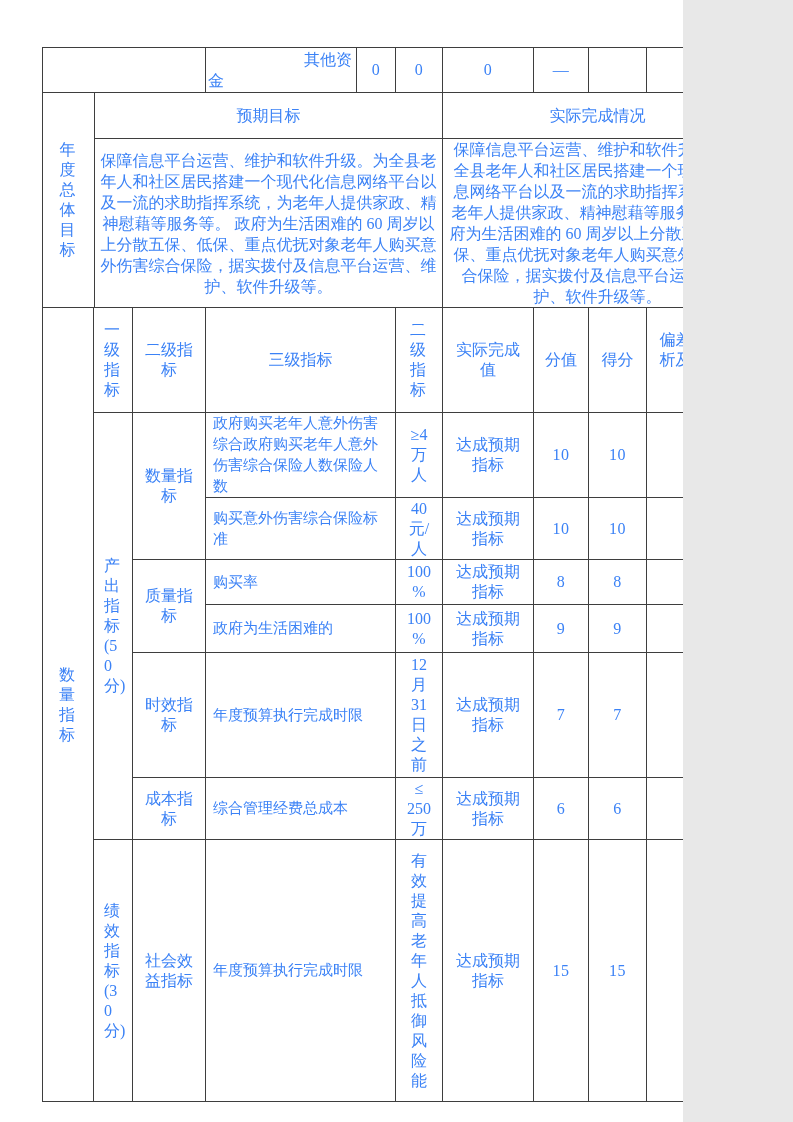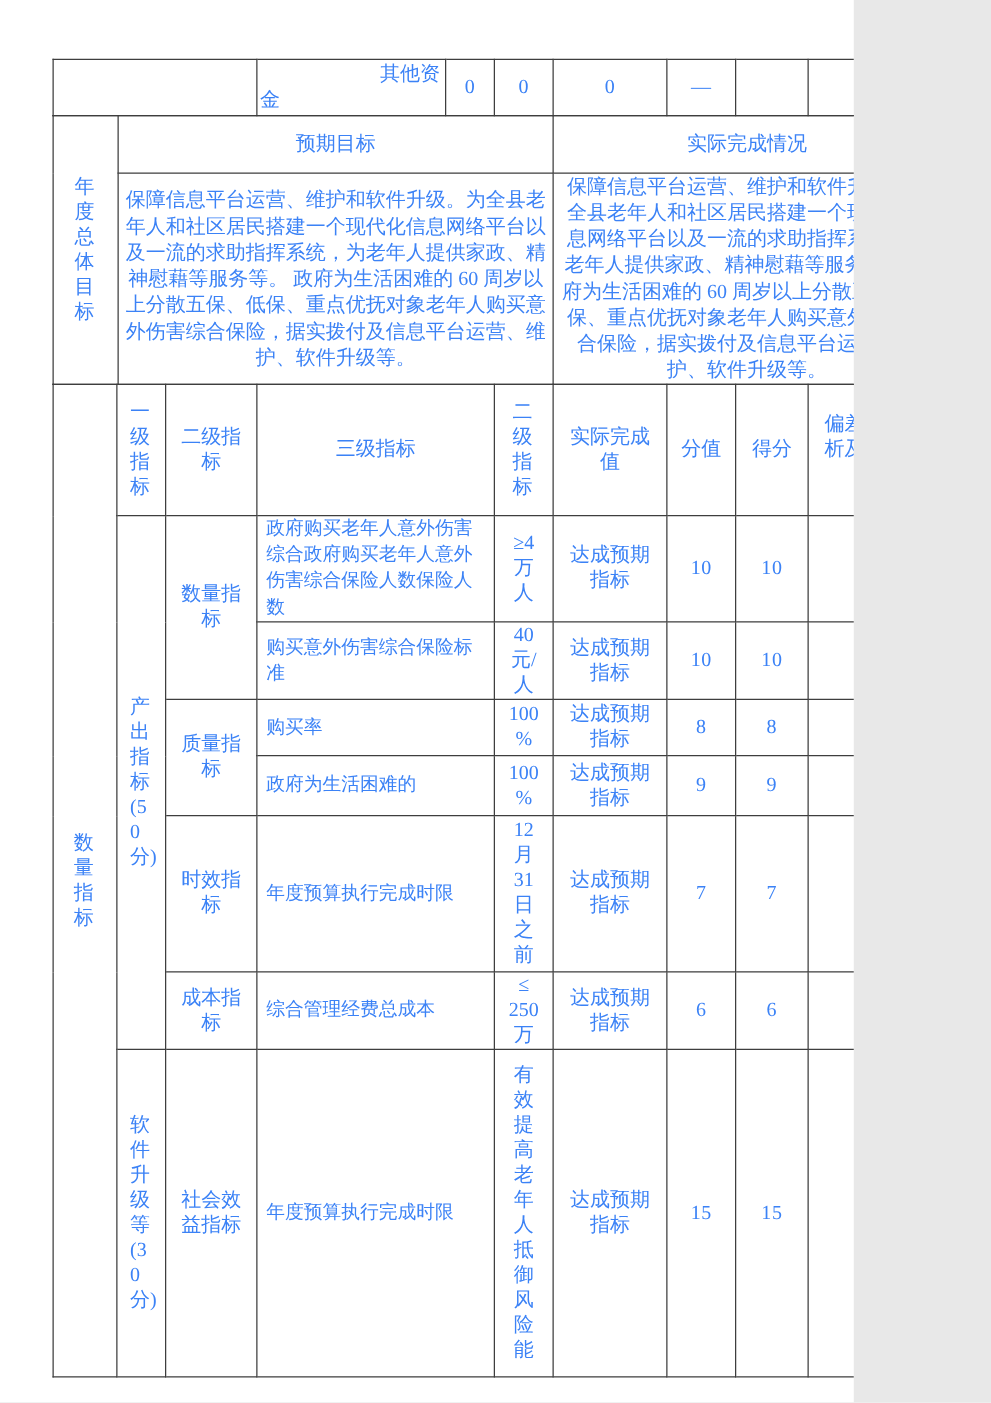--- a/index.html
+++ b/index.html
@@ -172,21 +172,21 @@
         <td class="pre">≤
 250
 万</td>
         <td class="pre actualcol">达成预期
 指标</td>
         <td class="num">6</td>
         <td class="num">6</td>
         <td></td>
       </tr>
       <tr style="height:262px">
-        <td><span class="vtext">软件升级等(30分)</span></td>
+        <td><span class="vtext">绩效指标(30分)</span></td>
         <td class="lvl2">社会效益指标</td>
         <td class="name">年度预算执行完成时限</td>
         <td class="pre">有
 效
 提
 高
 老
 年
 人
 抵

